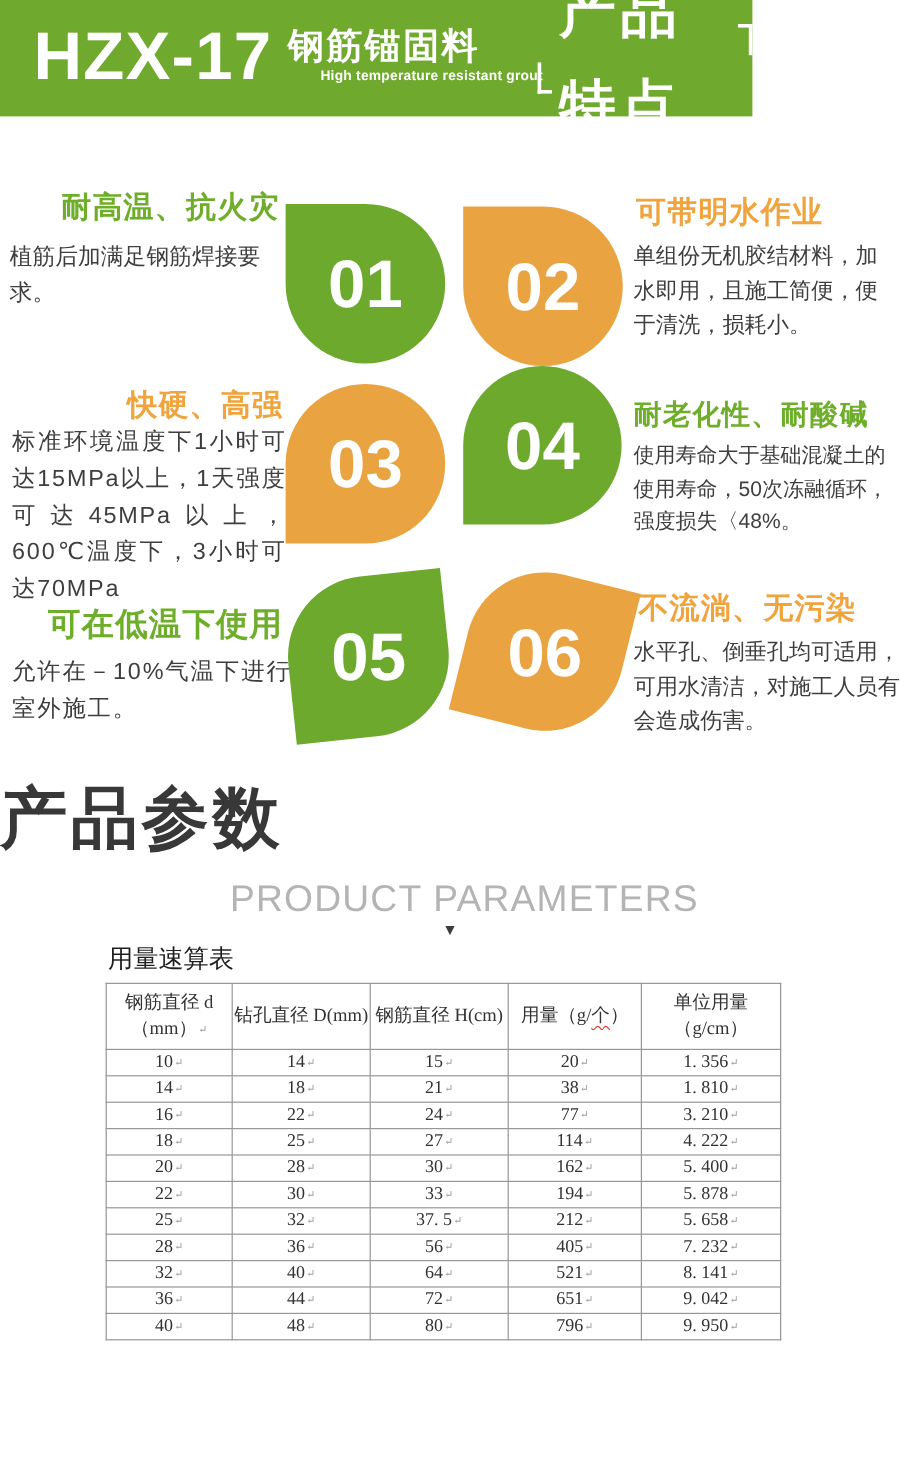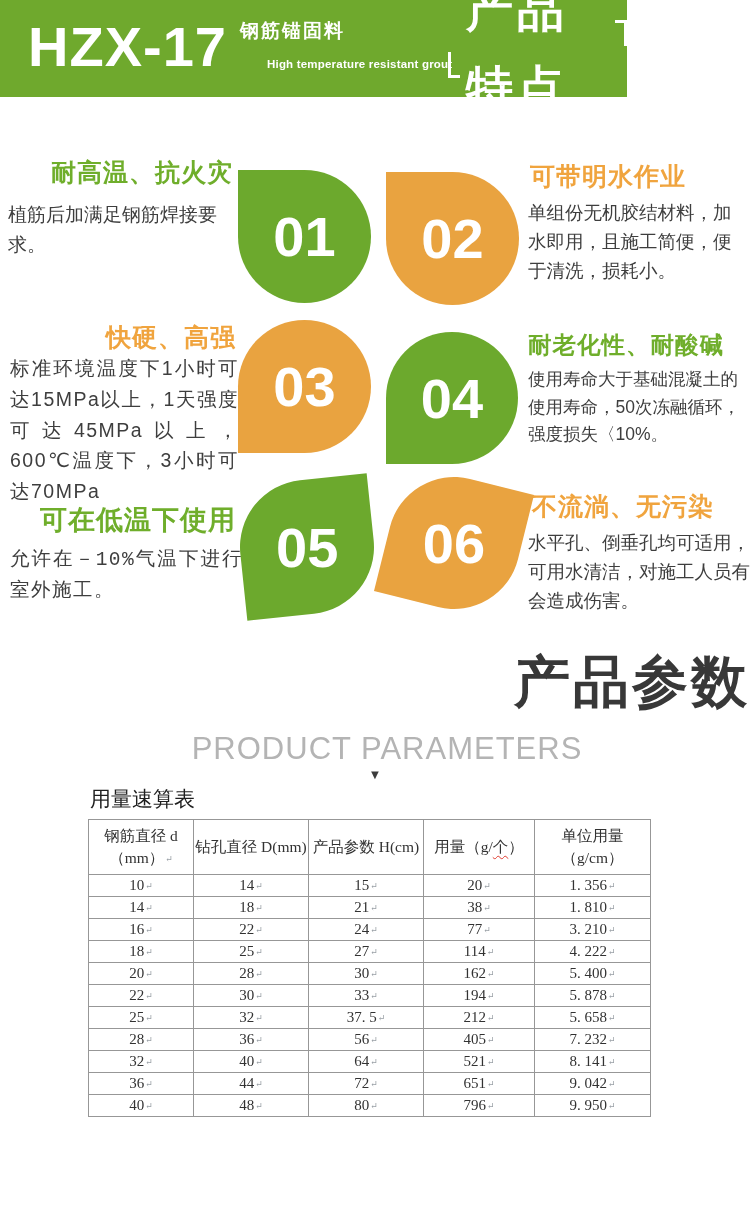--- a/index.html
+++ b/index.html
@@ -3,21 +3,21 @@
 <meta charset="utf-8">
 <style>
   * { margin:0; padding:0; box-sizing:border-box; }
   html,body { background:#ffffff; }
   body { font-family:"Liberation Sans","DejaVu Sans",sans-serif; }
   .page { position:relative; width:750px; height:1224px; margin:0 auto; background:#ffffff; overflow:hidden; }
 
   
   .hdr { position:absolute; left:0; top:0; width:627px; height:97px; background:#6fa92d; color:#fff; }
   .hdr-model { position:absolute; left:28px; top:14px; font-size:56px; font-weight:700; letter-spacing:1px; }
-  .hdr-cn { position:absolute; left:240px; top:18px; font-size:19px; font-weight:700; letter-spacing:2px; }
+  .hdr-cn { position:absolute; left:240px; top:18px; font-size:30px; font-weight:700; letter-spacing:2px; }
   .hdr-en { position:absolute; left:239px; top:58px; font-size:11.5px; font-weight:600; letter-spacing:.2px;padding-left:28px; }
   .hdr-feat { position:absolute; left:448px; top:10px; display:flex; align-items:center; height:78px; }
   .hdr-feat-txt { font-size:47px; font-weight:700; letter-spacing:4px; line-height:78px; padding:0 6px; }
   .bl { width:16px; border-left:3px solid #fff; border-bottom:3px solid #fff; height:26px; align-self:flex-end; margin-bottom:10px; }
   .br { width:16px; border-right:3px solid #fff; border-top:3px solid #fff; height:26px; align-self:flex-start; margin-top:10px; }
 
   
   .blob { position:absolute; display:flex; align-items:center; justify-content:center; color:#fff; font-weight:700; font-size:56px; }
   .bg-g { background:#6ca92d; }
   .bg-o { background:#e9a340; }
@@ -29,21 +29,21 @@
 
   
   .ft-title { position:absolute; font-size:25px; font-weight:700; letter-spacing:1px; white-space:nowrap; }
   .ft-title.alignr { text-align:right; white-space:normal; }
   .tg { color:#6fae2b; }
   .to { color:#f0a43e; }
   .ft-body { position:absolute; color:#3e3e3e; font-size:18.5px; line-height:1.58; }
   .just { text-align:justify; letter-spacing:1.5px; }
 
   
-  .params-cn { position:absolute; left:0; top:645px; width:750px; text-align:right; font-size:56px; font-weight:800; color:#383838; letter-spacing:3px; }
+  .params-cn { position:absolute; left:0; top:645px; width:750px; text-align:left; font-size:56px; font-weight:800; color:#383838; letter-spacing:3px; }
   .params-en { position:absolute; left:12px; top:731px; width:750px; text-align:center; font-size:31px; color:#b4b4b4; letter-spacing:1px; }
   .params-arrow { position:absolute; left:0; top:767px; width:750px; text-align:center; font-size:13px; color:#3c3c3c; }
 
   
   .tbl-caption { position:absolute; left:90px; top:785px; font-size:21px; color:#1e1e1e; }
   table.usage { position:absolute; left:88px; top:819px; width:562px; border-collapse:collapse; table-layout:fixed;
                 font-family:"Liberation Serif","DejaVu Serif",serif; color:#323232; }
   table.usage th, table.usage td { border:1px solid #979797; text-align:center; vertical-align:middle; font-weight:normal; }
   table.usage th { height:55px; font-size:15.5px; line-height:1.45; }
   table.usage td { height:22px; font-size:15px; }
@@ -85,28 +85,28 @@
       </div>
     <div class="ft-title to" style="left:530px;top:160px;">可带明水作业</div>
     <div class="ft-body" style="left:528px;top:198px;width:220px;">单组份无机胶结材料，加水即用，且施工简便，便于清洗，损耗小。</div>
 
     <div class="ft-title to alignr" style="left:0;width:236px;top:321px;text-align:right;">快硬、高强</div>
     <div class="ft-body just" style="left:10px;top:353px;width:229px;font-size:19.5px;">标准环境温度下1小时可达15MPa以上，1天强度可达45MPa以上，600℃温度下，3小时可达70MPa</div>
     <div class="blob bg-o rad-bl" style="left:238px;top:320px;width:133px;height:133px;">
         <span>03</span>
       </div>
 
-    <div class="blob bg-g rad-bl" style="left:386px;top:332px;width:132px;height:132px;justify-content:center;">
+    <div class="blob bg-g rad-bl" style="left:386px;top:305px;width:132px;height:132px;justify-content:center;">
         <span>04</span>
       </div>
     <div class="ft-title tg" style="left:528px;top:329px;font-size:23.5px;">耐老化性、耐酸碱</div>
-    <div class="ft-body" style="left:528px;top:366px;width:223px;font-size:17.5px;">使用寿命大于基础混凝土的使用寿命，50次冻融循环，强度损失〈10%。</div>
+    <div class="ft-body" style="left:528px;top:366px;width:223px;font-size:17.5px;">使用寿命大于基础混凝土的使用寿命，50次冻融循环，强度损失〈48%。</div>
 
     <div class="ft-title tg alignr" style="left:0;width:236px;top:502px;font-size:27px;font-weight:800;">可在低温下使用</div>
-    <div class="ft-body just" style="left:10px;top:545px;width:233px;font-size:19.5px;font-family:Liberation Mono, monospace;">允许在－10%气温下进行室外施工。</div>
+    <div class="ft-body just" style="left:10px;top:545px;width:233px;font-size:19.5px;">允许在－10%气温下进行室外施工。</div>
     <div class="blob bg-g leaf rotA" style="left:240px;top:480px;width:134px;height:134px;">
         <span>05</span>
       </div>
 
     <div class="blob bg-o leaf rotB" style="left:388px;top:477px;width:132px;height:132px;">
         <span>06</span>
       </div>
     <div class="ft-title to" style="left:532px;top:490px;">不流淌、无污染</div>
     <div class="ft-body" style="left:528px;top:528px;width:222px;">水平孔、倒垂孔均可适用，可用水清洁，对施工人员有会造成伤害。</div>
 
@@ -125,21 +125,21 @@
         <col style="width:115px">
         <col style="width:115px">
         <col style="width:111px">
         <col style="width:116px">
     </colgroup>
     <thead>
       <tr>
         <th><span class="pre">钢筋直径 d
 （mm）</span><span class="pmark">↵</span></th>
         <th>钻孔直径 D(mm)</th>
-        <th>产品参数 H(cm)</th>
+        <th>钢筋直径 H(cm)</th>
         <th><span>用量（g/</span><span class="wavy">个</span><span>）</span></th>
         <th>单位用量（g/cm）</th>
       </tr>
     </thead>
     <tbody id="tbody">
         <tr>
           <td>10<span class="pmark">↵</span></td>
           <td>14<span class="pmark">↵</span></td>
           <td>15<span class="pmark">↵</span></td>
           <td>20<span class="pmark">↵</span></td>

